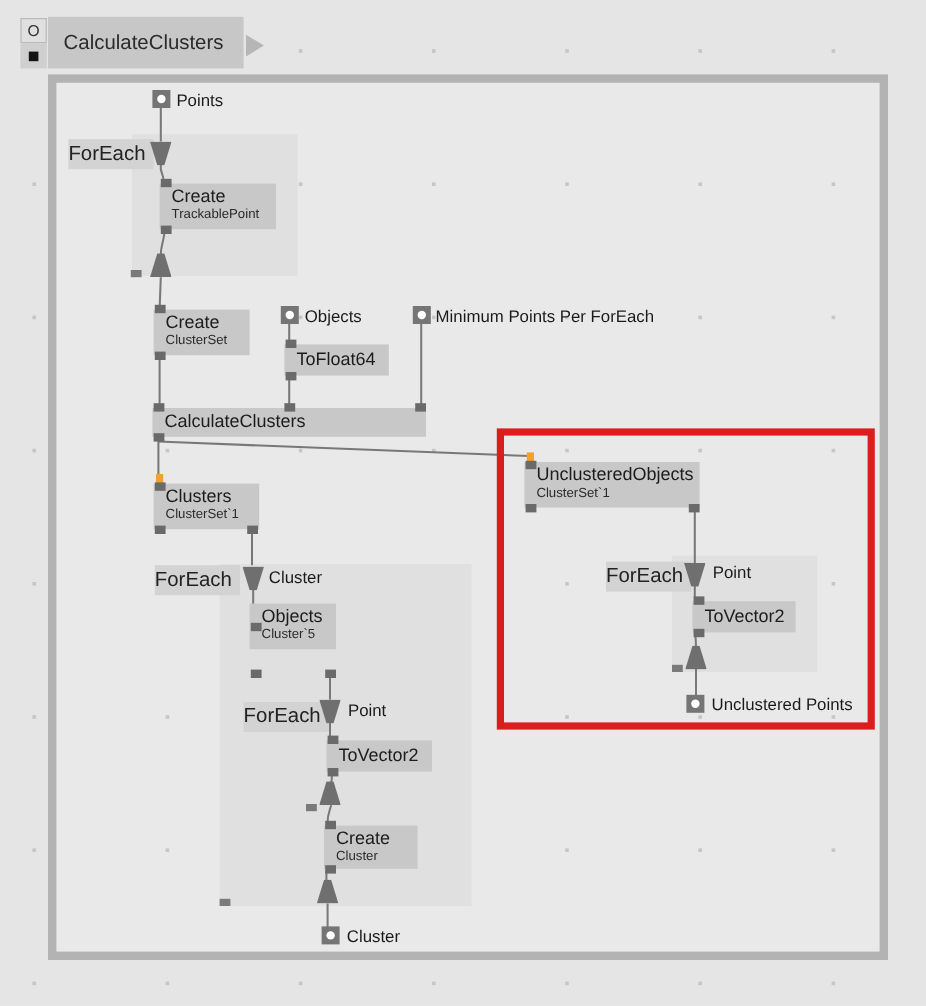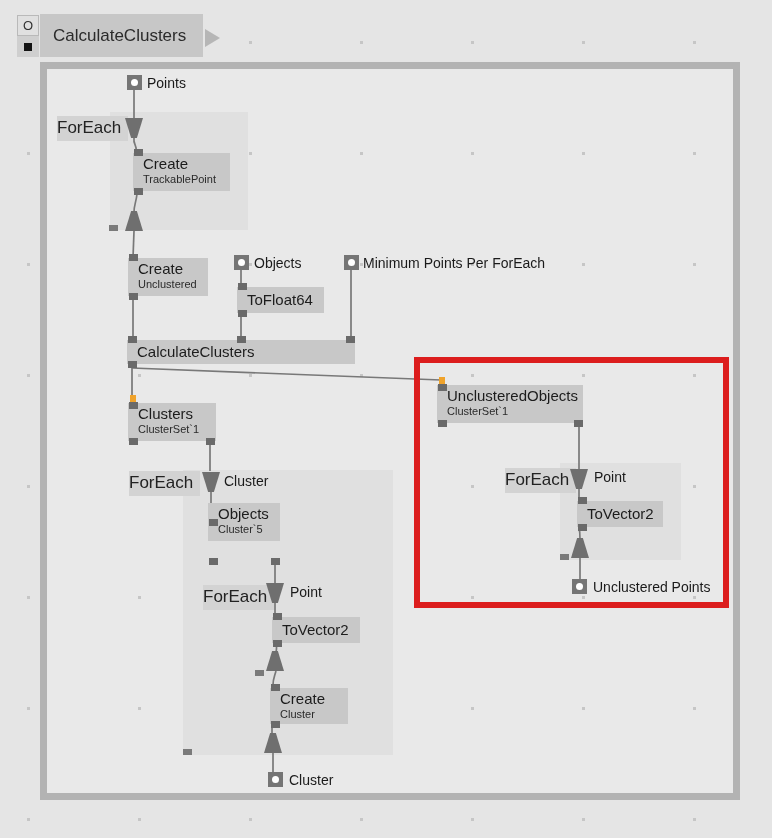--- a/index.html
+++ b/index.html
@@ -136,21 +136,21 @@
 
 <div class="node" style="left:133px;top:153px;width:97px;height:38px">
   <div class="t">Create</div>
   <div class="s">TrackablePoint</div>
 </div>
 <div class="conn" style="left:134px;top:149px"></div>
 <div class="conn" style="left:134px;top:188px"></div>
 
 <div class="node" style="left:128px;top:258px;width:80px;height:38px">
   <div class="t">Create</div>
-  <div class="s">Unclustered</div>
+  <div class="s">ClusterSet</div>
 </div>
 <div class="conn" style="left:129px;top:254px"></div>
 <div class="conn" style="left:129px;top:293px"></div>
 
 <div class="pin" style="left:234px;top:255px">
   <div class="hole"></div>
 </div>
 <div class="lbl" style="left:254px;top:255px">Objects</div>
 
 <div class="pin" style="left:344px;top:255px">

